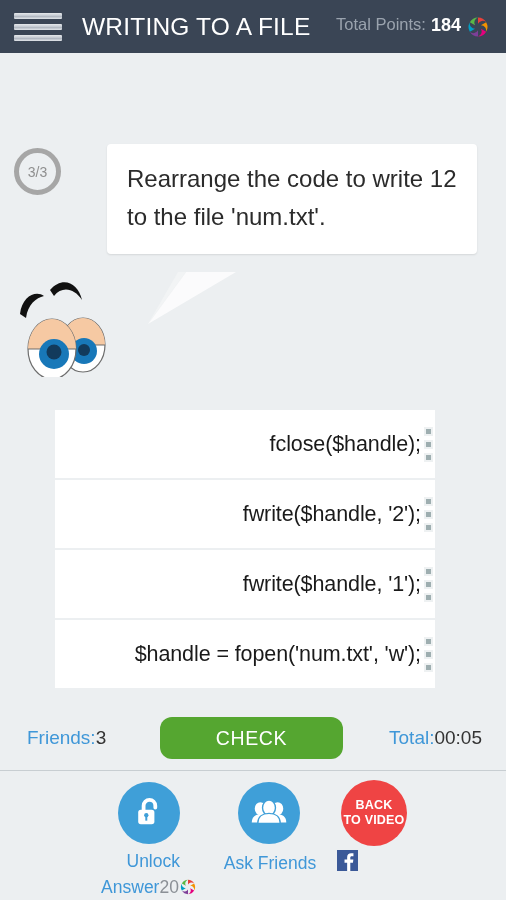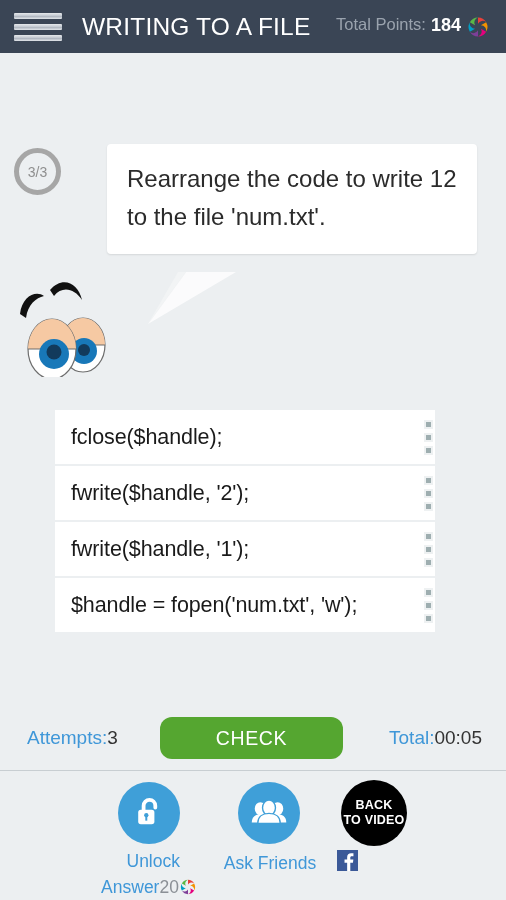--- a/index.html
+++ b/index.html
@@ -128,27 +128,28 @@
 
   
   #code-list {
     position: absolute;
     left: 55px;
     top: 410px;
     width: 380px;
   }
   .code-row {
     background: #ffffff;
-    height: 54px;
+    height: 68px;
     display: flex;
     align-items: center;
     padding-left: 16px;
     padding-right: 0;
     margin-bottom: 2px;
     cursor: grab;
+    text-align: right;
   }
   .code-text {
     font-size: 21.5px;
     color: #1a1a1a;
     white-space: nowrap;
     flex: 1 1 auto;
     letter-spacing: -0.1px;
   }
   .drag-handle {
     flex: 0 0 auto;
@@ -274,21 +275,21 @@
     font-size: 17.5px;
     color: #3f97d8;
     white-space: nowrap;
   }
 
   #backvideo-item { left: 341px; top: 9px; }
   #backvideo-btn {
     width: 66px;
     height: 66px;
     border-radius: 50%;
-    background: #000000;
+    background: #ef4444;
     color: #ffffff;
     font-size: 12.5px;
     line-height: 15px;
     display: flex;
     flex-direction: column;
     align-items: center;
     justify-content: center;
     cursor: pointer;
     font-weight: bold;
     letter-spacing: 0.2px;
@@ -396,21 +397,21 @@
       <span class="dot"></span>
       <span class="dot"></span>
       <span class="dot"></span>
     </span>
   </div>
 </div>
 
 <div id="action-bar">
 
   <div id="attempts-block">
-    <span id="attempts-label">Attempts:</span><span id="attempts-value">3</span>
+    <span id="attempts-label">Friends:</span><span id="attempts-value">3</span>
   </div>
 
   <button id="check-button">CHECK</button>
 
   <div id="time-block">
     <span id="time-label">Total:</span><span id="time-value">00:05</span>
   </div>
 </div>
 
 <div id="bar-divider"></div>

